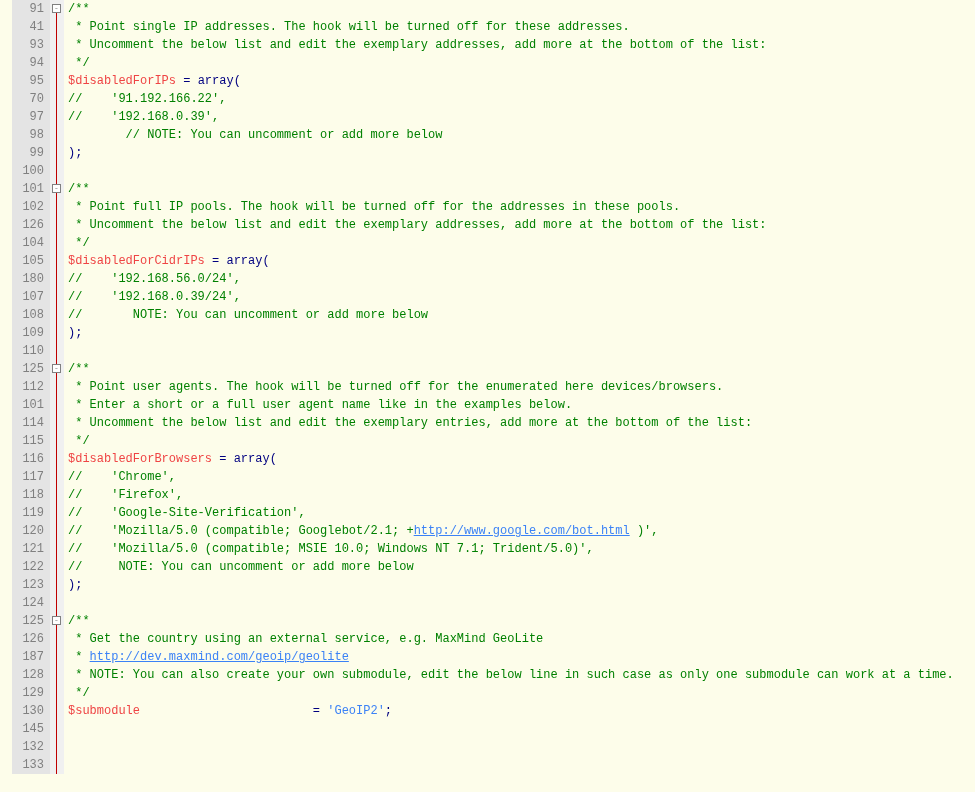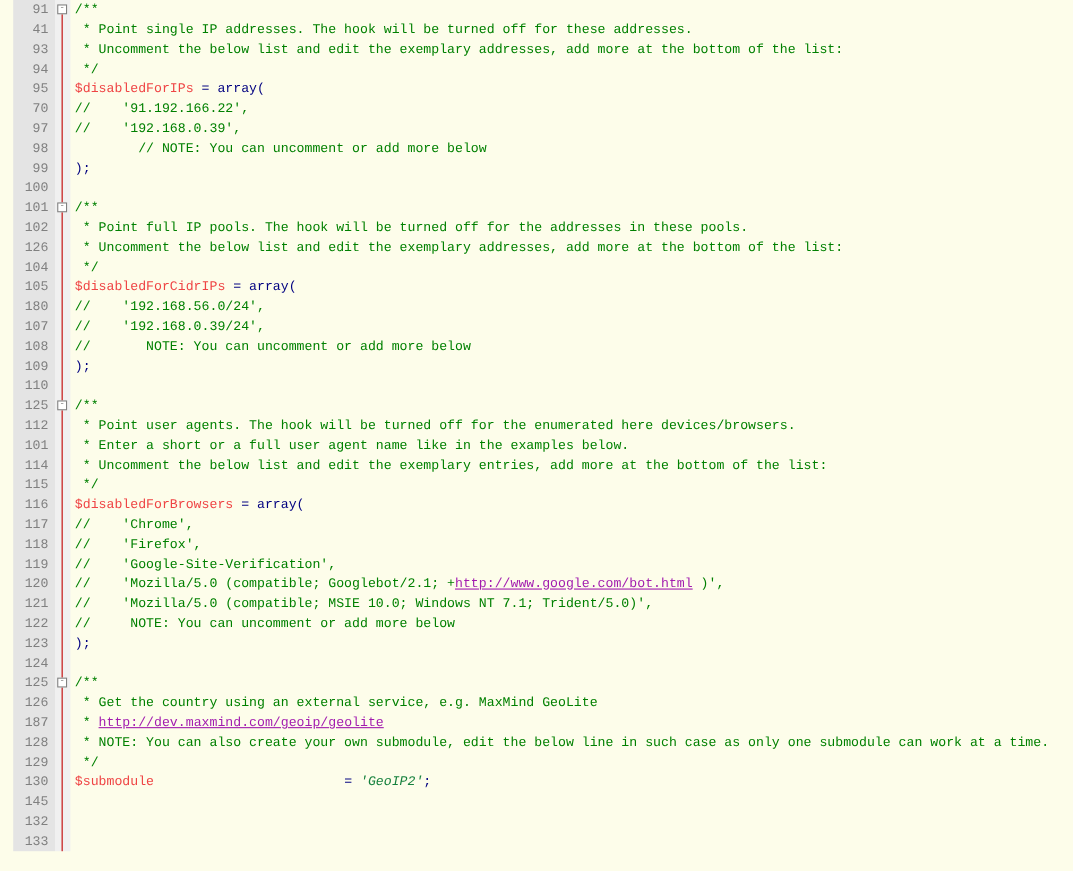--- a/index.html
+++ b/index.html
@@ -55,24 +55,24 @@
     color: #808080;
   }
   .code {
     padding-left: 4px;
     white-space: pre;
   }
   .code .row { height: 18px; }
   .tok-comment { color: #008000; }
   .tok-var { color: #ef4444; }
   .tok-keyword { color: #000080; font-weight: normal; }
-  .tok-string { color: #15803d; font-style: italic; }
+  .tok-string { color: #3b82f6; }
   .tok-op { color: #000; }
   .tok-punct { color: #000080; }
-  .tok-url { color: #a21caf; text-decoration: underline; }
+  .tok-url { color: #3b82f6; text-decoration: underline; }
 </style>
 </head>
 <body>
 
 <div class="editor">
   <div class="gutter" id="gutter">
       <div class="ln">91</div>
       <div class="ln">41</div>
       <div class="ln">93</div>
       <div class="ln">94</div>

